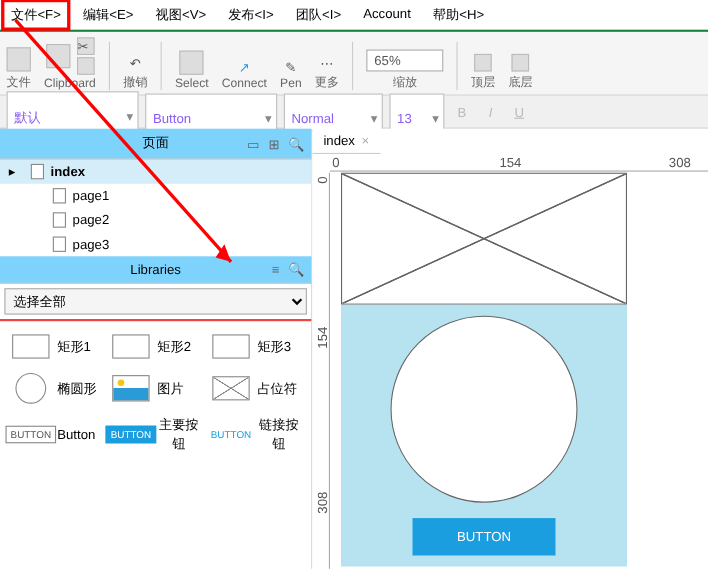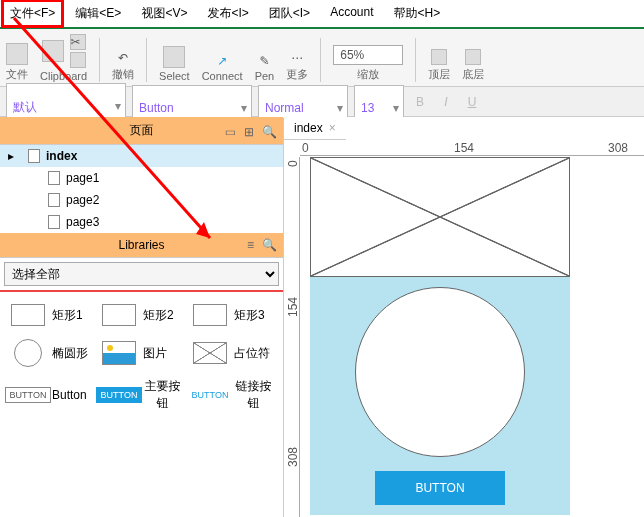--- a/index.html
+++ b/index.html
@@ -14,21 +14,21 @@
 .ticon{width:22px;height:22px;background:#ddd;border:1px solid #bbb}
 .ticon.sm{width:16px;height:16px}
 .divider{width:1px;height:44px;background:#ccc}
 .zoom{border:1px solid #aaa;background:#fff;padding:2px 14px 2px 6px;width:70px}
 .formatbar{display:flex;background:#f0f0f0;border-bottom:1px solid #ccc;padding:4px 6px;gap:6px;align-items:center;height:30px}
 .fsel{border:1px solid #bbb;background:#fff;padding:15px 18px 3px 6px;color:#8b5cf6;position:relative}
 .fsel::after{content:"▾";position:absolute;right:4px;color:#888}
 .fbtn{width:20px;height:20px;color:#bbb;text-align:center;line-height:20px}
 .main{display:flex;height:405px}
 .left{width:284px;border-right:1px solid #ccc;display:flex;flex-direction:column}
-.panelhdr{background:#fdba74;padding:5px 8px;display:flex;align-items:flex-end;justify-content:center;position:relative;border-bottom:1px solid #ccc}
+.panelhdr{background:#7dd3fc;padding:5px 8px;display:flex;align-items:center;justify-content:center;position:relative;border-bottom:1px solid #ccc}
 .panelhdr .pico{position:absolute;right:6px;display:flex;gap:8px;color:#666}
 .tree{background:#fff;flex:0 0 auto}
 .trow{display:flex;align-items:center;padding:4px 8px;gap:6px}
 .trow.sel{background:#d5ecf9}
 .trow .ind{width:14px}
 .pgicon{width:12px;height:14px;border:1px solid #888;background:#fff}
 .libsel{padding:4px;border-bottom:2px solid #ef4444}
 .libsel select{width:100%;padding:3px;background:#f5f5f5;border:1px solid #aaa}
 .shapes{display:grid;grid-template-columns:repeat(3,1fr);padding:6px;gap:4px 2px;text-align:center}
 .shape{display:flex;flex-direction:row;align-items:center;gap:6px;padding:4px}

